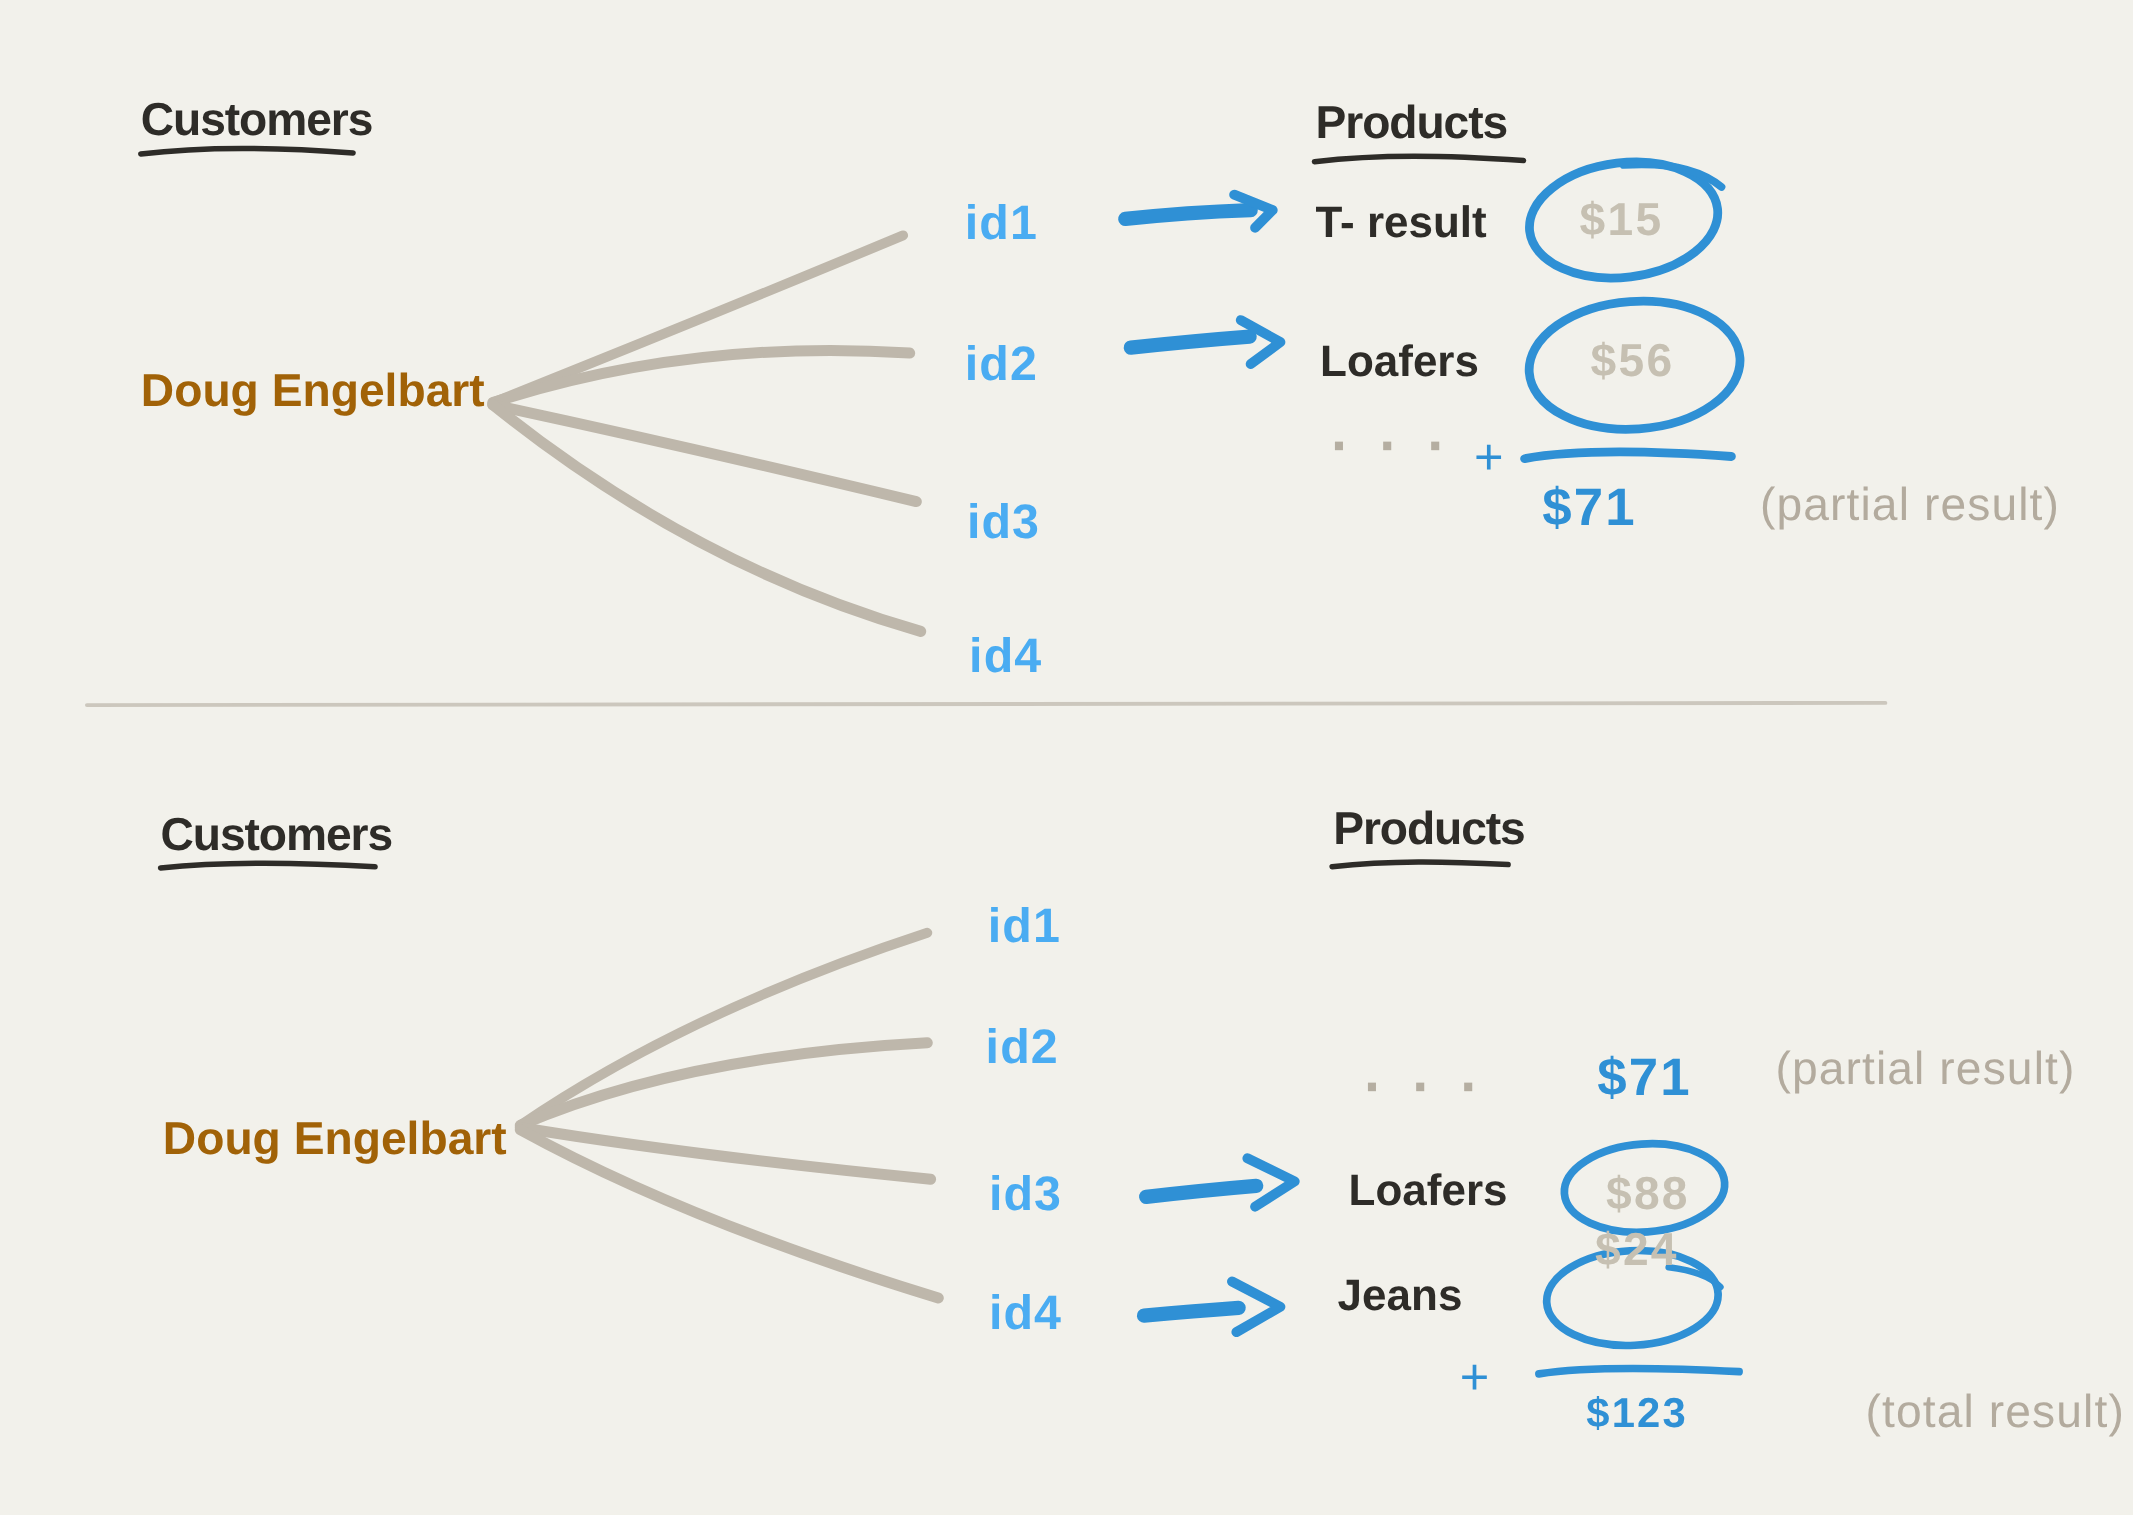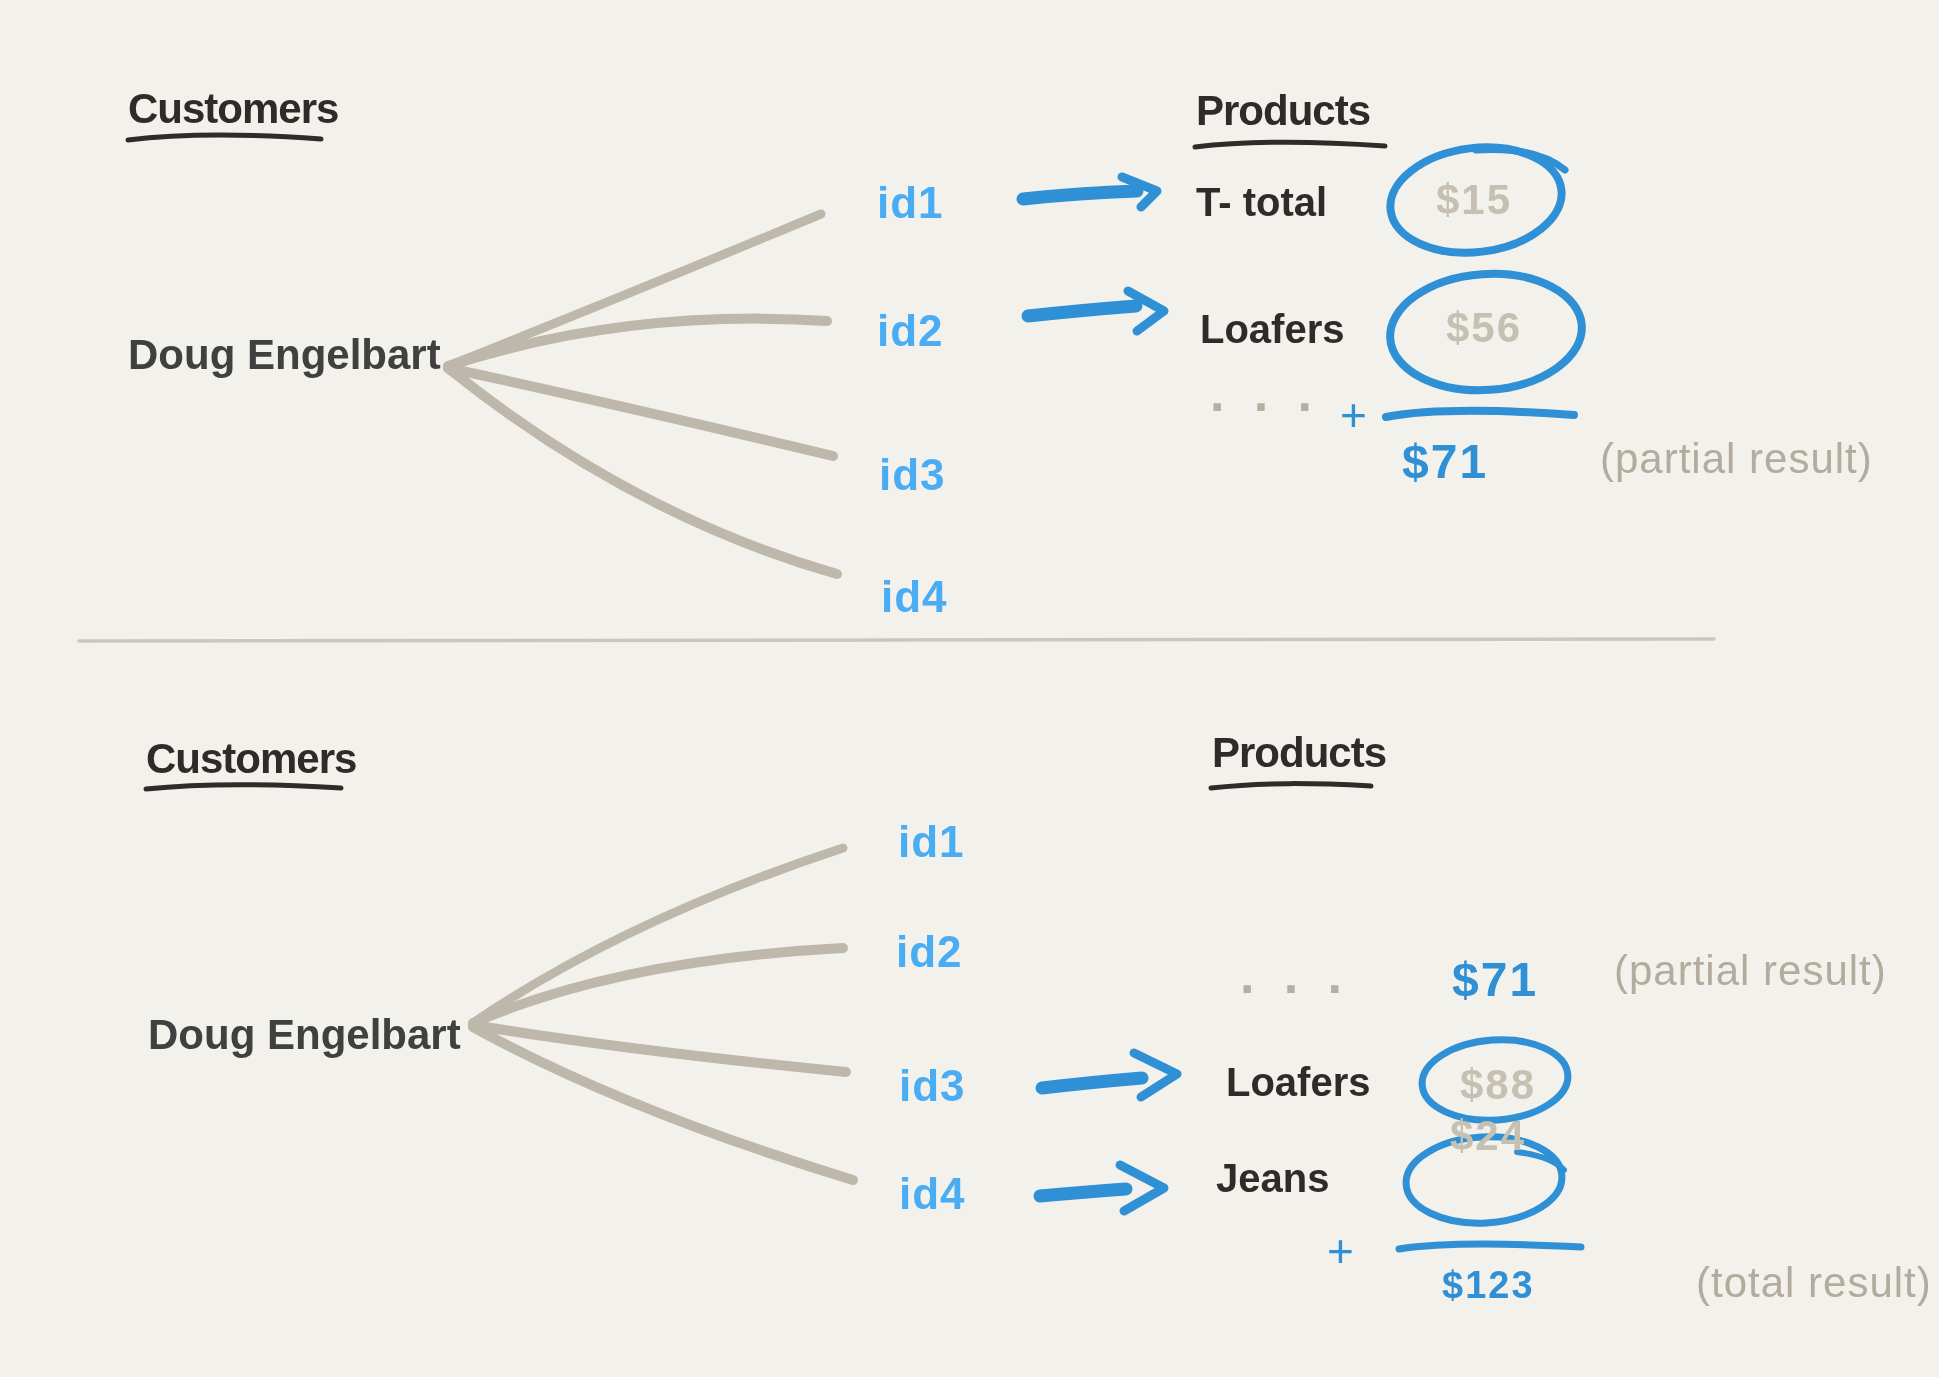--- a/index.html
+++ b/index.html
@@ -22,21 +22,21 @@
     stroke-linecap: round;
     stroke-linejoin: round;
   }
   .gray  { stroke: #beb7ab; }
   .ink   { stroke: #2e2c28; }
   .blue  { stroke: #2f90d5; }
   .divl  { stroke: #ccc7bd; }
 
   .t { position: absolute; white-space: nowrap; line-height: 1; }
   .heading { font-size: 42px; font-weight: 700; color: #2e2c28; letter-spacing: -1px; }
-  .name    { font-size: 42px; font-weight: 600; color: #404040; letter-spacing: 0px; }
+  .name    { font-size: 42px; font-weight: 600; color: #a16207; letter-spacing: 0px; }
   .idlbl   { font-size: 44px; font-weight: 700; color: #4aacf2; letter-spacing: 1px; }
   .product { font-size: 40px; font-weight: 600; color: #2e2c28; }
   .price   { font-size: 42px; font-weight: 600; color: #c6c0b2; letter-spacing: 2px; }
   .dots    { font-size: 52px; font-weight: 700; color: #b5aea1; letter-spacing: 6px; }
   .plus    { font-size: 46px; font-weight: 400; color: #2f90d5; }
   .sum     { font-size: 48px; font-weight: 700; color: #2f90d5; letter-spacing: 2px; text-align: center; }
   .sum-sm  { font-size: 38px; font-weight: 700; color: #2f90d5; letter-spacing: 2px; }
   .note    { font-size: 42px; font-weight: 400; color: #b3ab9e; letter-spacing: 1px; }
 </style>
 </head>
@@ -102,21 +102,21 @@
 
   <div class="t heading" style="left:104px; top:88px">Customers</div>
   <div class="t heading" style="left:1172px; top:90px">Products</div>
   <div class="t name" style="left:104px; top:334px">Doug Engelbart</div>
 
   <div class="t idlbl" style="left:853px; top:181px">id1</div>
   <div class="t idlbl" style="left:853px; top:309px">id2</div>
   <div class="t idlbl" style="left:855px; top:453px">id3</div>
   <div class="t idlbl" style="left:857px; top:575px">id4</div>
 
-  <div class="t product" style="left:1172px; top:182px">T- total</div>
+  <div class="t product" style="left:1172px; top:182px">T- result</div>
   <div class="t price" style="left:1412px; top:179px">$15</div>
   <div class="t product" style="left:1176px; top:309px">Loafers</div>
   <div class="t price" style="left:1422px; top:307px">$56</div>
 
   <div class="t dots" style="left:1186px; top:380px">· · ·</div>
   <div class="t plus" style="left:1316px; top:392px">+</div>
   <div class="t sum" style="left:1378px; top:438px">$71</div>
   <div class="t note" style="left:1576px; top:438px">(partial result)</div>
 
   <div class="t heading" style="left:122px; top:738px">Customers</div>

